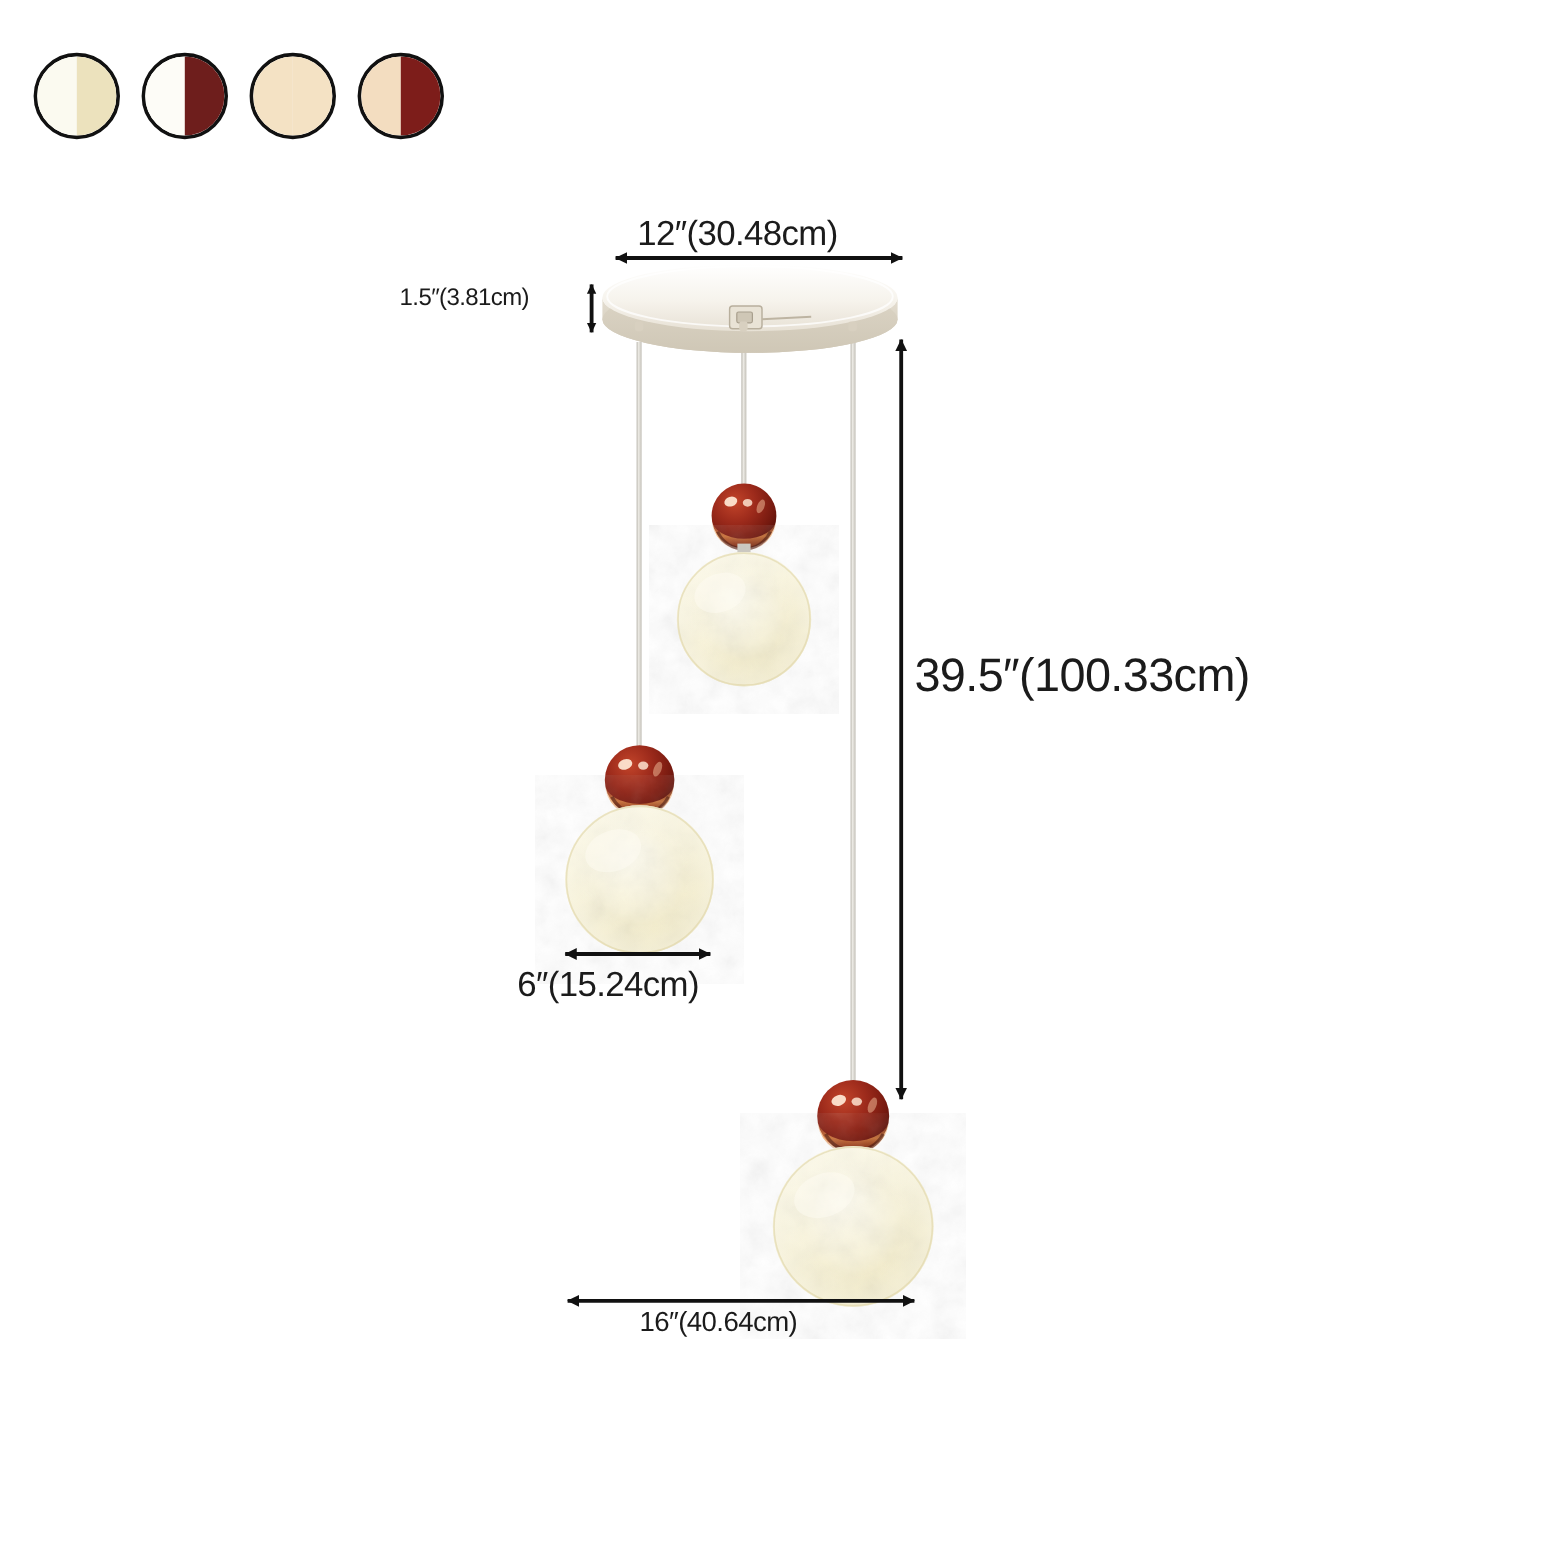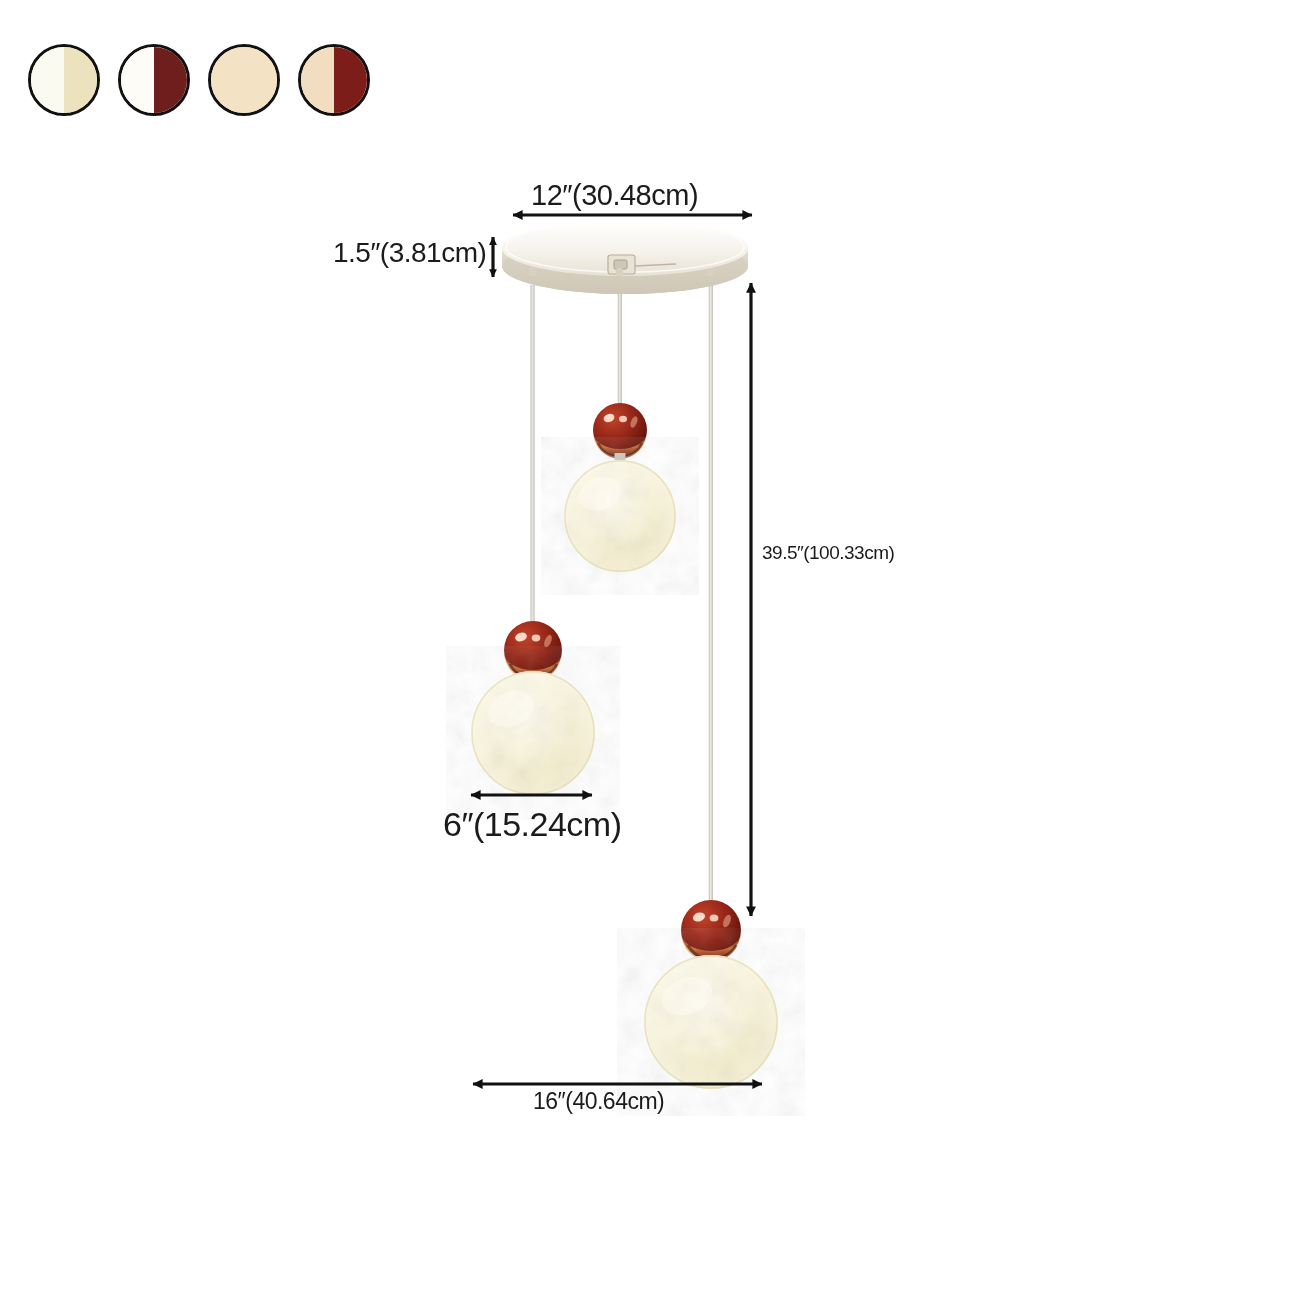--- a/index.html
+++ b/index.html
@@ -252,21 +252,21 @@
       <line x1="751" y1="283" x2="751" y2="916" stroke="#111111" stroke-width="3.2" marker-start="url(#arrHead)" marker-end="url(#arrHead)"></line>
 
       <line x1="471" y1="795" x2="592" y2="795" stroke="#111111" stroke-width="3.2" marker-start="url(#arrHead)" marker-end="url(#arrHead)"></line>
 
       <line x1="473" y1="1084" x2="762" y2="1084" stroke="#111111" stroke-width="3.2" marker-start="url(#arrHead)" marker-end="url(#arrHead)"></line>
     </g>
   </svg>
 
   <div class="dim-label" style="left:531px; top:179px; font-size:29px;">12″(30.48cm)</div>
 
-  <div class="dim-label" style="left:333px; top:237px; font-size:28px;">1.5″(3.81cm)</div>
-
-  <div class="dim-label" style="left:762px; top:542px; font-size:19px;">39.5″(100.33cm)</div>
-
-  <div class="dim-label" style="left:443px; top:805px; font-size:34px;">6″(15.24cm)</div>
+  <div class="dim-label" style="left:333px; top:237px; font-size:20px;">1.5″(3.81cm)</div>
+
+  <div class="dim-label" style="left:762px; top:542px; font-size:39px;">39.5″(100.33cm)</div>
+
+  <div class="dim-label" style="left:431px; top:805px; font-size:29px;">6″(15.24cm)</div>
 
   <div class="dim-label" style="left:533px; top:1088px; font-size:23px;">16″(40.64cm)</div>
 
 </div>
 
 </body></html>

